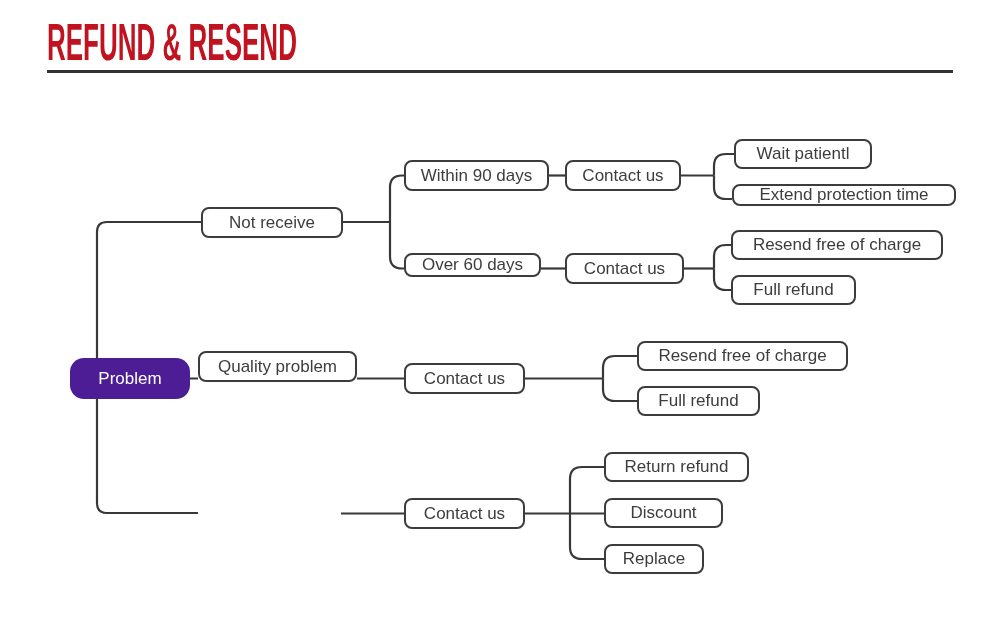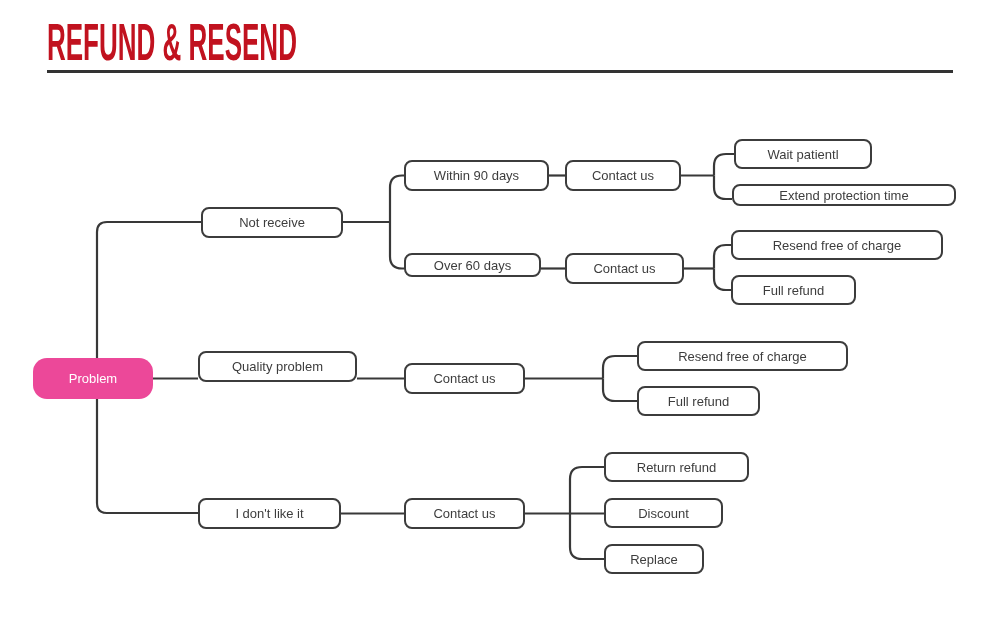--- a/index.html
+++ b/index.html
@@ -37,30 +37,31 @@
     stroke:#383838;
     stroke-width:2.2;
   }
   .node{
     position:absolute;
     box-sizing:border-box;
     background:#ffffff;
     border:2px solid #3c3c3c;
     border-radius:8px;
     display:flex;align-items:center;justify-content:center;
-    font-size:13px;
+    font-size:17px;
     color:#3d3d3d;
     white-space:nowrap;
     z-index:2;
   }
   .node-root{
-    background:#ec4899;
+    background:#4c1d95;
     border:none;
     color:#ffffff;
     border-radius:14px;
+    margin-left:37px;
   }
 </style>
 </head>
 <body>
 
 <div class="canvas">
 
   <h1 class="title">REFUND &amp; RESEND</h1>
   <div class="rule"></div>
 
@@ -123,21 +124,20 @@
   <div class="node" style="left:731px;top:275px;width:125px;height:30px">Full refund</div>
 
   <div class="node" style="left:198px;top:351px;width:159px;height:31px">Quality problem</div>
 
   <div class="node" style="left:404px;top:363px;width:121px;height:31px">Contact us</div>
 
   <div class="node" style="left:637px;top:341px;width:211px;height:30px">Resend free of charge</div>
 
   <div class="node" style="left:637px;top:386px;width:123px;height:30px">Full refund</div>
 
-  <div class="node" style="left:198px;top:498px;width:143px;height:31px">I don't like it</div>
 
   <div class="node" style="left:404px;top:498px;width:121px;height:31px">Contact us</div>
 
   <div class="node" style="left:604px;top:452px;width:145px;height:30px">Return refund</div>
 
   <div class="node" style="left:604px;top:498px;width:119px;height:30px">Discount</div>
 
   <div class="node" style="left:604px;top:544px;width:100px;height:30px">Replace</div>
 
 </div>

